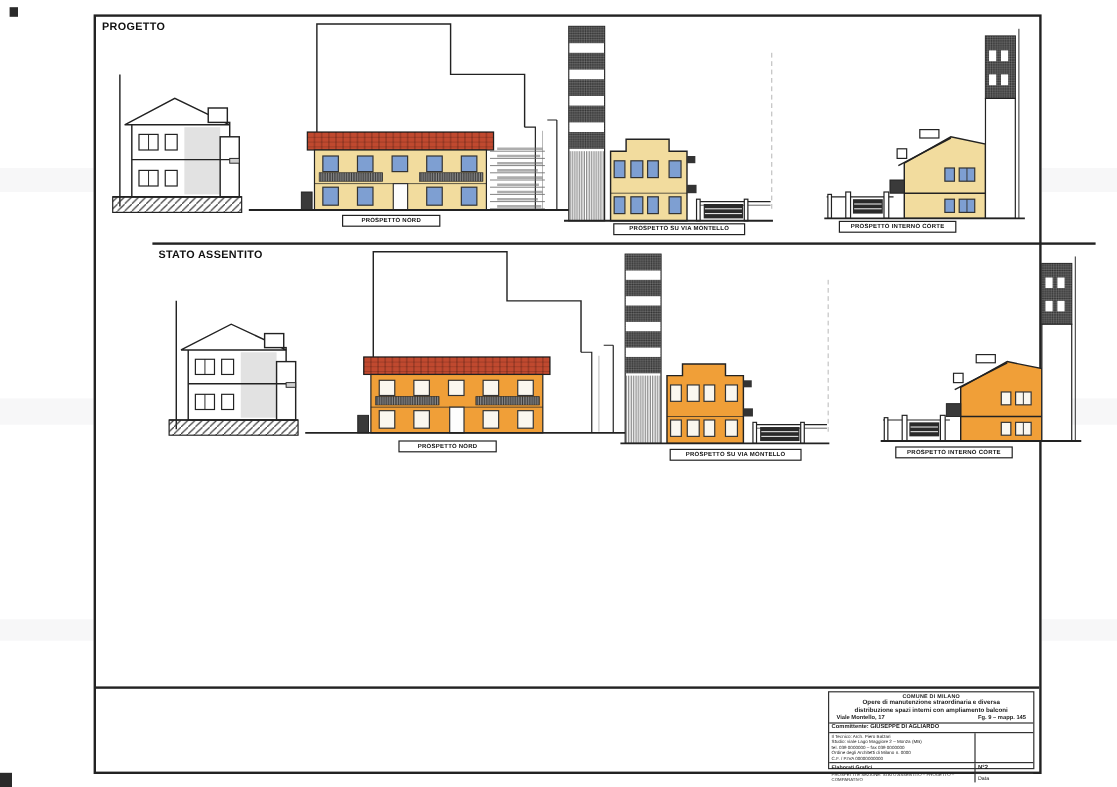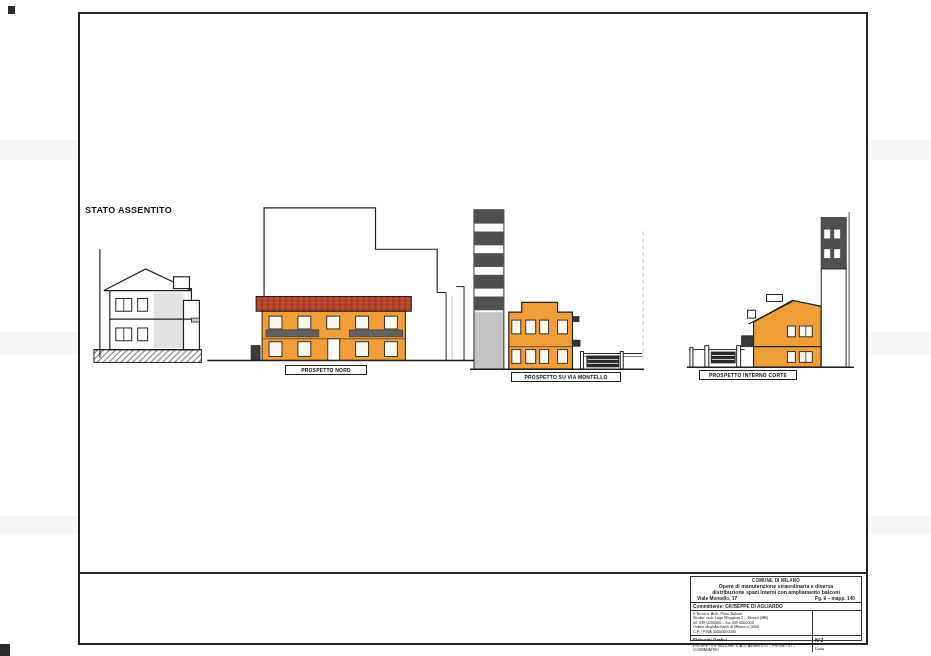--- a/index.html
+++ b/index.html
@@ -197,22 +197,34 @@
 </svg>
 
 <div class="artifact" style="left:8px;top:6px;width:7px;height:8px;"></div>
 <div class="artifact" style="left:0;top:644px;width:10px;height:12px;"></div>
 <div class="scanband" style="top:140px;height:20px;"></div>
 <div class="scanband" style="top:332px;height:22px;"></div>
 <div class="scanband" style="top:516px;height:18px;"></div>
 
 <div class="sheet">
 
-
-  <section class="panel scheme-assentito" style="top:188px;height:185px;">
+  <section class="panel scheme-progetto" style="top:0;height:188px;">
+    <svg class="row-art" viewBox="0 0 790 188" preserveAspectRatio="none">
+      <use href="#g-section"></use>
+      <use href="#g-nord"></use>
+      <use href="#g-mont"></use>
+      <use href="#g-corte"></use>
+    </svg>
+    <div class="panel-title">PROGETTO</div>
+    <div class="elev-label" style="left:205px;top:165px;width:80px;">PROSPETTO NORD</div>
+    <div class="elev-label" style="left:431px;top:172px;width:108px;">PROSPETTO SU VIA MONTELLO</div>
+    <div class="elev-label" style="left:619px;top:170px;width:96px;">PROSPETTO INTERNO CORTE</div>
+  </section>
+
+  <section class="panel scheme-assentito" style="top:188px;height:185px;margin-left:47px;">
     <svg class="row-art" viewBox="0 0 790 188" preserveAspectRatio="none">
       <use href="#g-section"></use>
       <use href="#g-nord"></use>
       <use href="#g-mont"></use>
       <use href="#g-corte"></use>
     </svg>
     <div class="panel-title">STATO ASSENTITO</div>
     <div class="elev-label" style="left:205px;top:163px;width:80px;">PROSPETTO NORD</div>
     <div class="elev-label" style="left:431px;top:170px;width:108px;">PROSPETTO SU VIA MONTELLO</div>
     <div class="elev-label" style="left:619px;top:168px;width:96px;">PROSPETTO INTERNO CORTE</div>

